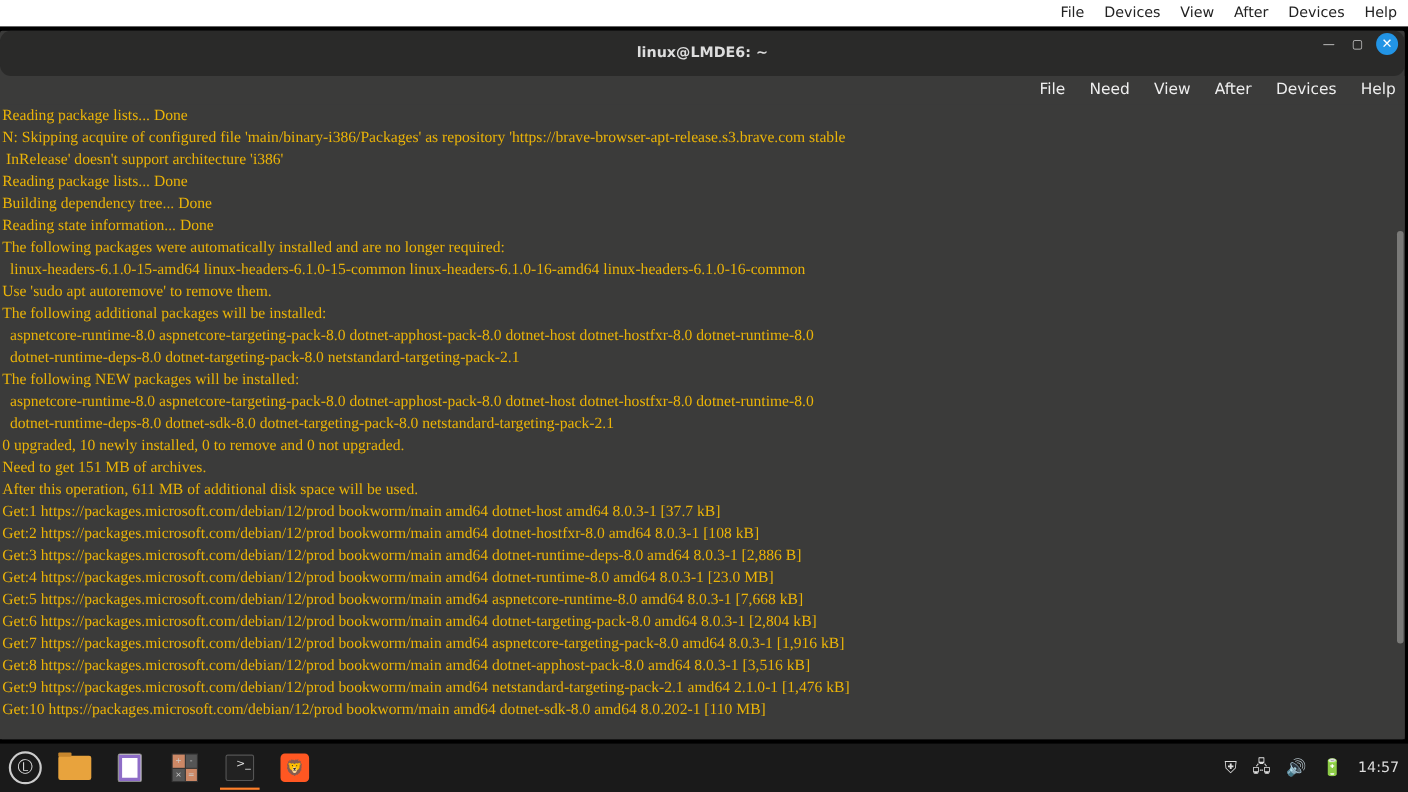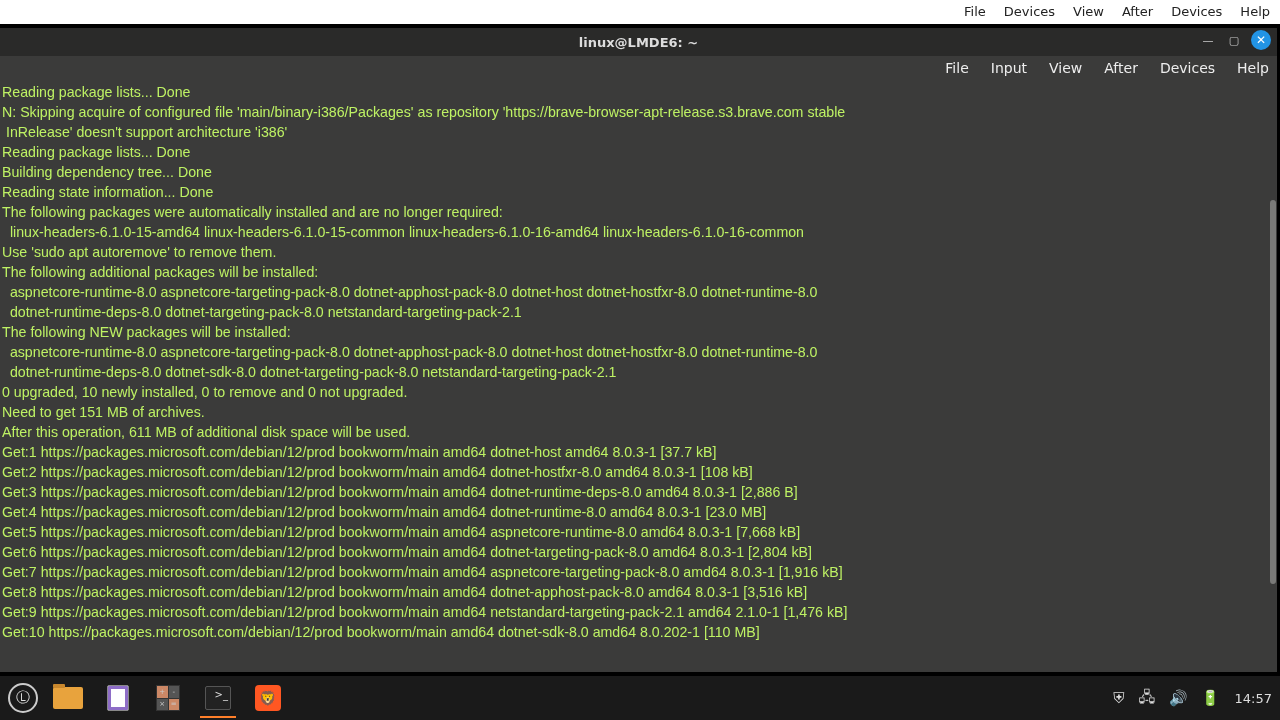--- a/index.html
+++ b/index.html
@@ -29,25 +29,26 @@
   }
   
   .term-window {
     position: absolute;
     left: 0; top: 4px; right: 3px; bottom: 48px;
     background: #3b3b3a;
     display: flex; flex-direction: column;
     border-radius: 2px;
   }
   .titlebar {
-    height: 28px;
+    height: 41px;
     background: #2a2a29;
     display: flex; align-items: center;
     color: #ddd; font-size: 13px;
     position: relative;
+    border-radius: 10px;
   }
   .titlebar .title {
     position: absolute; left: 50%; transform: translateX(-50%);
     font-weight: bold;
   }
   .titlebar .win-controls {
     position: absolute; right: 6px; top: 2px;
     display: flex; gap: 8px; align-items: center;
   }
   .wc {
@@ -65,22 +66,22 @@
     height: 26px;
     background: #3b3b3a;
     padding: 4px 8px;
     display: flex; gap: 22px;
     font-size: 14px; color: #eee;
   }
   .app-menu span { cursor: default; }
   .term-body {
     flex: 1;
     background: #3b3b3a;
-    color: #bef264;
-    font-family: Liberation Sans, sans-serif;
+    color: #eab308;
+    font-family: Liberation Serif, serif;
     font-size: 14.2px;
     line-height: 20px;
     padding: 0 2px;
     white-space: pre;
     overflow: hidden;
     position: relative;
   }
   .term-scrollbar {
     position: absolute; right: 0; top: 0; bottom: 0;
     width: 8px; background: transparent;
@@ -148,21 +149,21 @@
     <div class="titlebar">
       <span class="title">linux@LMDE6: ~</span>
       <div class="win-controls">
         <div class="wc">—</div>
         <div class="wc">▢</div>
         <div class="wc close">✕</div>
       </div>
     </div>
     <div class="app-menu">
       <span>File</span>
-      <span>Input</span>
+      <span>Need</span>
       <span>View</span>
       <span>After</span>
       <span>Devices</span>
       <span>Help</span>
     </div>
     <div class="term-body" id="term-body"><div>Reading package lists... Done
 N: Skipping acquire of configured file 'main/binary-i386/Packages' as repository 'https://brave-browser-apt-release.s3.brave.com stable
  InRelease' doesn't support architecture 'i386'
 Reading package lists... Done
 Building dependency tree... Done

